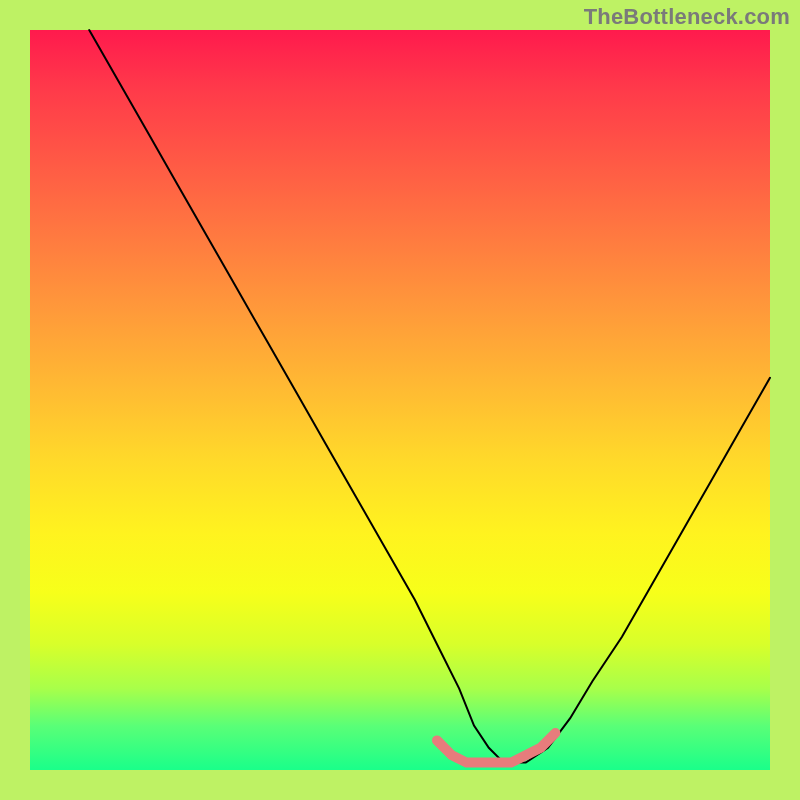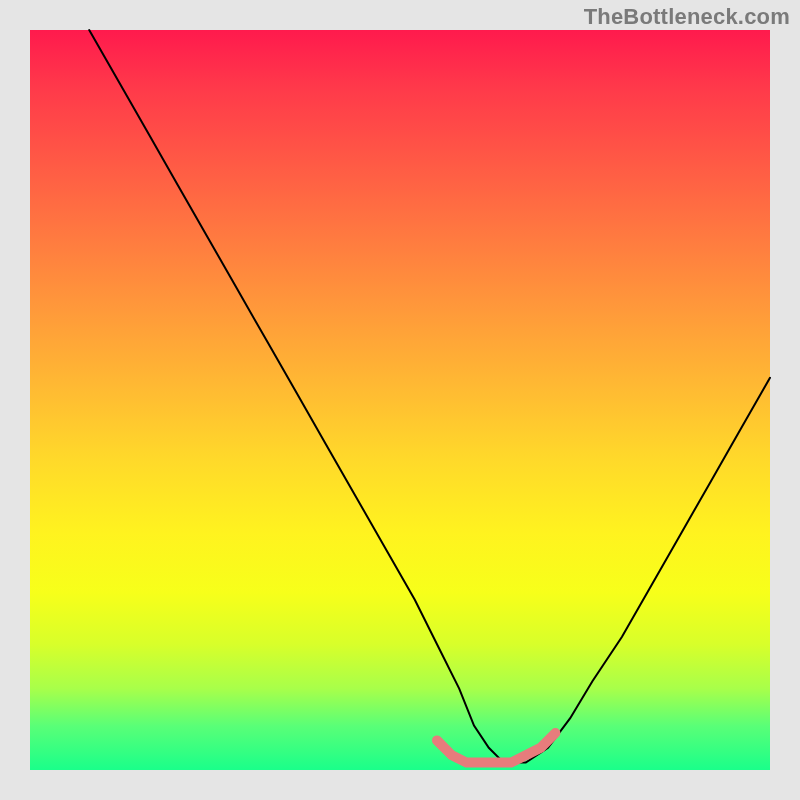--- a/index.html
+++ b/index.html
@@ -10,21 +10,21 @@
     background: #000;
     overflow: hidden;
     font-family: Arial, Helvetica, sans-serif;
   }
   .frame {
     position: absolute;
     left: 0;
     top: 0;
     width: 800px;
     height: 800px;
-    background: #e5e5e5;
+    background: #bef264;
   }
   .plot {
     position: absolute;
     left: 30px;
     top: 30px;
     width: 740px;
     height: 740px;
     background: linear-gradient(to bottom,
       #ff1a4d 0%,
       #ff3a4a 8%,

